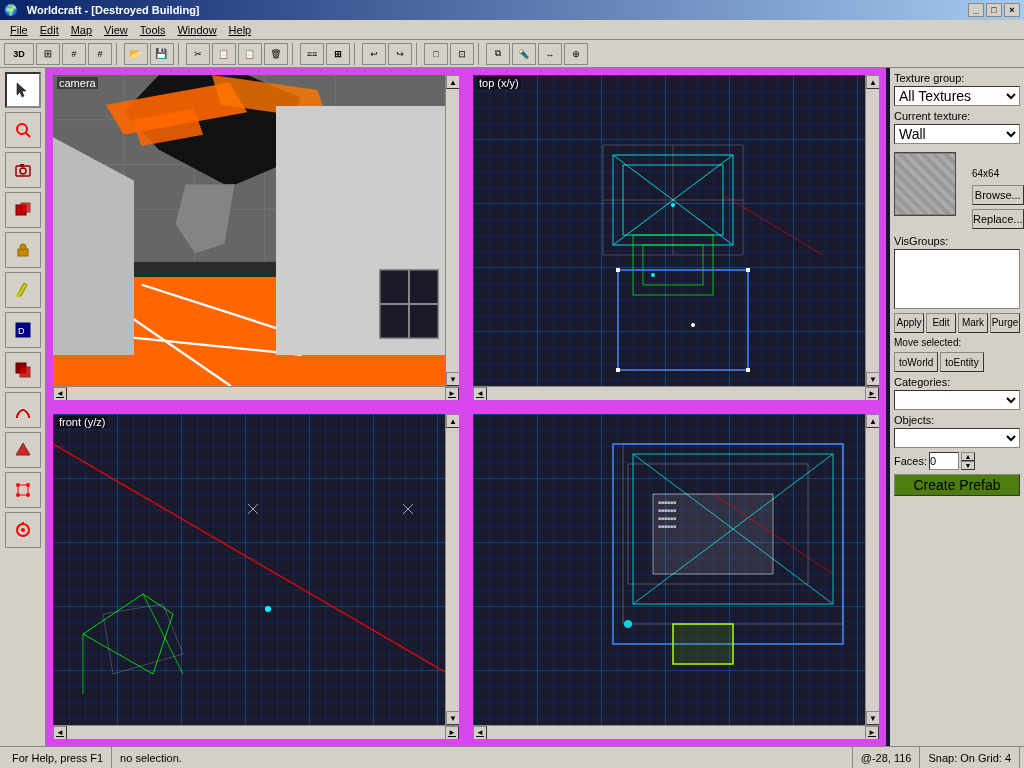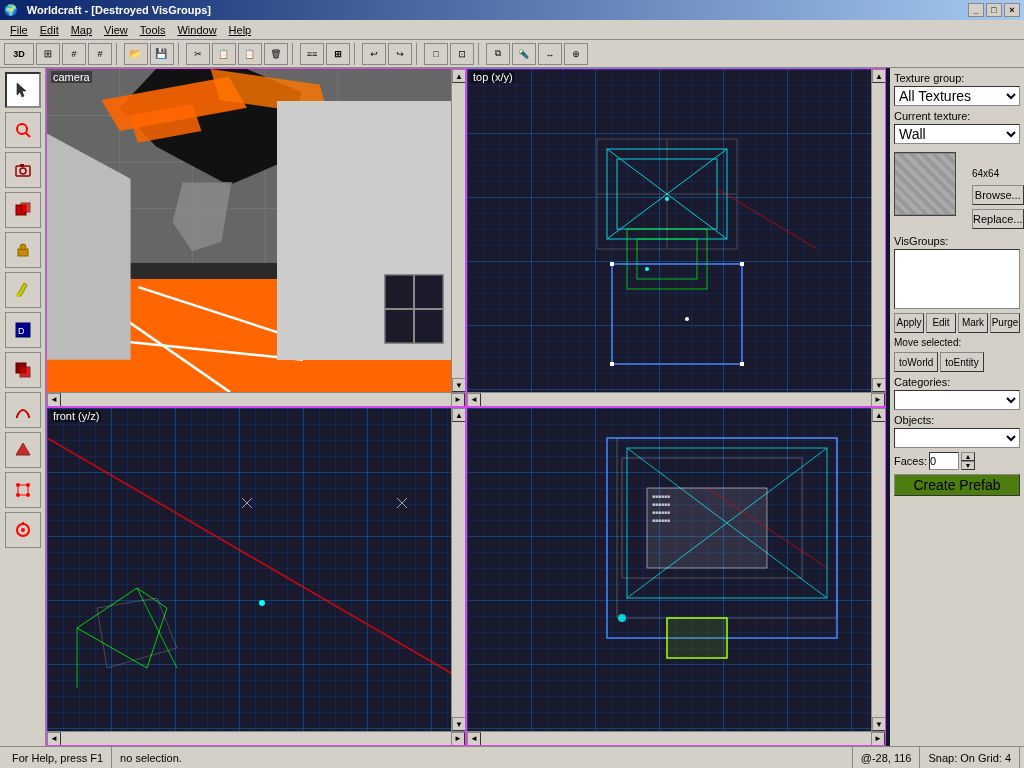--- a/index.html
+++ b/index.html
@@ -55,21 +55,21 @@
     }
     .tool-btn.active { background: #fff; border: 2px inset #888; }
 
     
     #viewports {
       flex: 1; display: grid; grid-template-columns: 1fr 1fr; grid-template-rows: 1fr 1fr;
       background: #000;
     }
 
     .viewport {
-      position: relative; border: 1px solid #d946ef; overflow: hidden;
+      position: relative; border: 7px solid #d946ef; overflow: hidden; text-decoration: underline;
     }
     .viewport-label {
       position: absolute; top: 2px; left: 4px; color: white; font-size: 11px; z-index: 10;
       background: rgba(0,0,0,0.4); padding: 0 2px;
     }
 
     
     #vp-camera {
       background: #1a1a1a;
     }
@@ -175,21 +175,21 @@
       width: 14px; height: 14px; background: #d4d0c8; border: 1px outset #888;
       display: flex; align-items: center; justify-content: center; font-size: 8px; cursor: pointer;
     }
   </style>
 </head>
 <body>
 
 <div id="title-bar">
   <div>
     <span style="margin-right:6px;">🌍</span>
-    <span>Worldcraft - [Destroyed VisGroups]</span>
+    <span>Worldcraft - [Destroyed Building]</span>
   </div>
   <div id="title-bar-controls">
     <span>_</span>
     <span>□</span>
     <span>×</span>
   </div>
 </div>
 
 <div id="menu-bar">
   <span class="menu-item">File</span>

